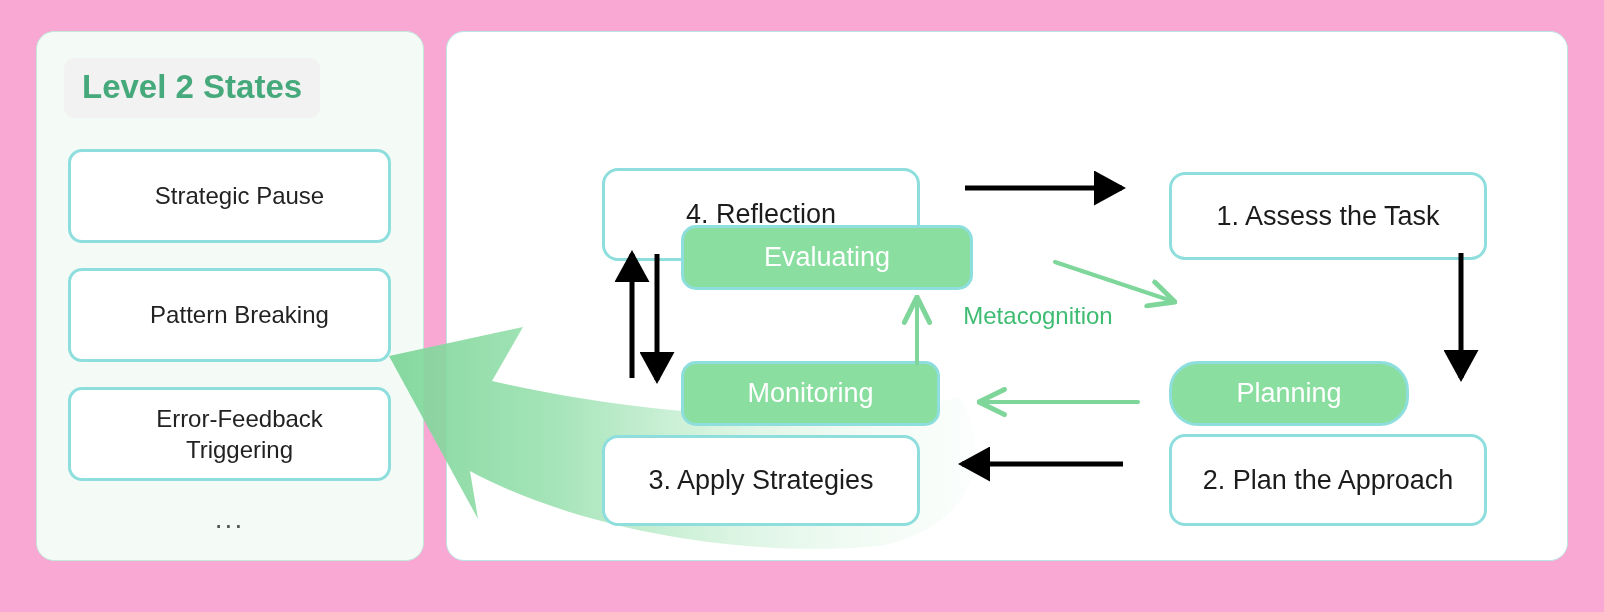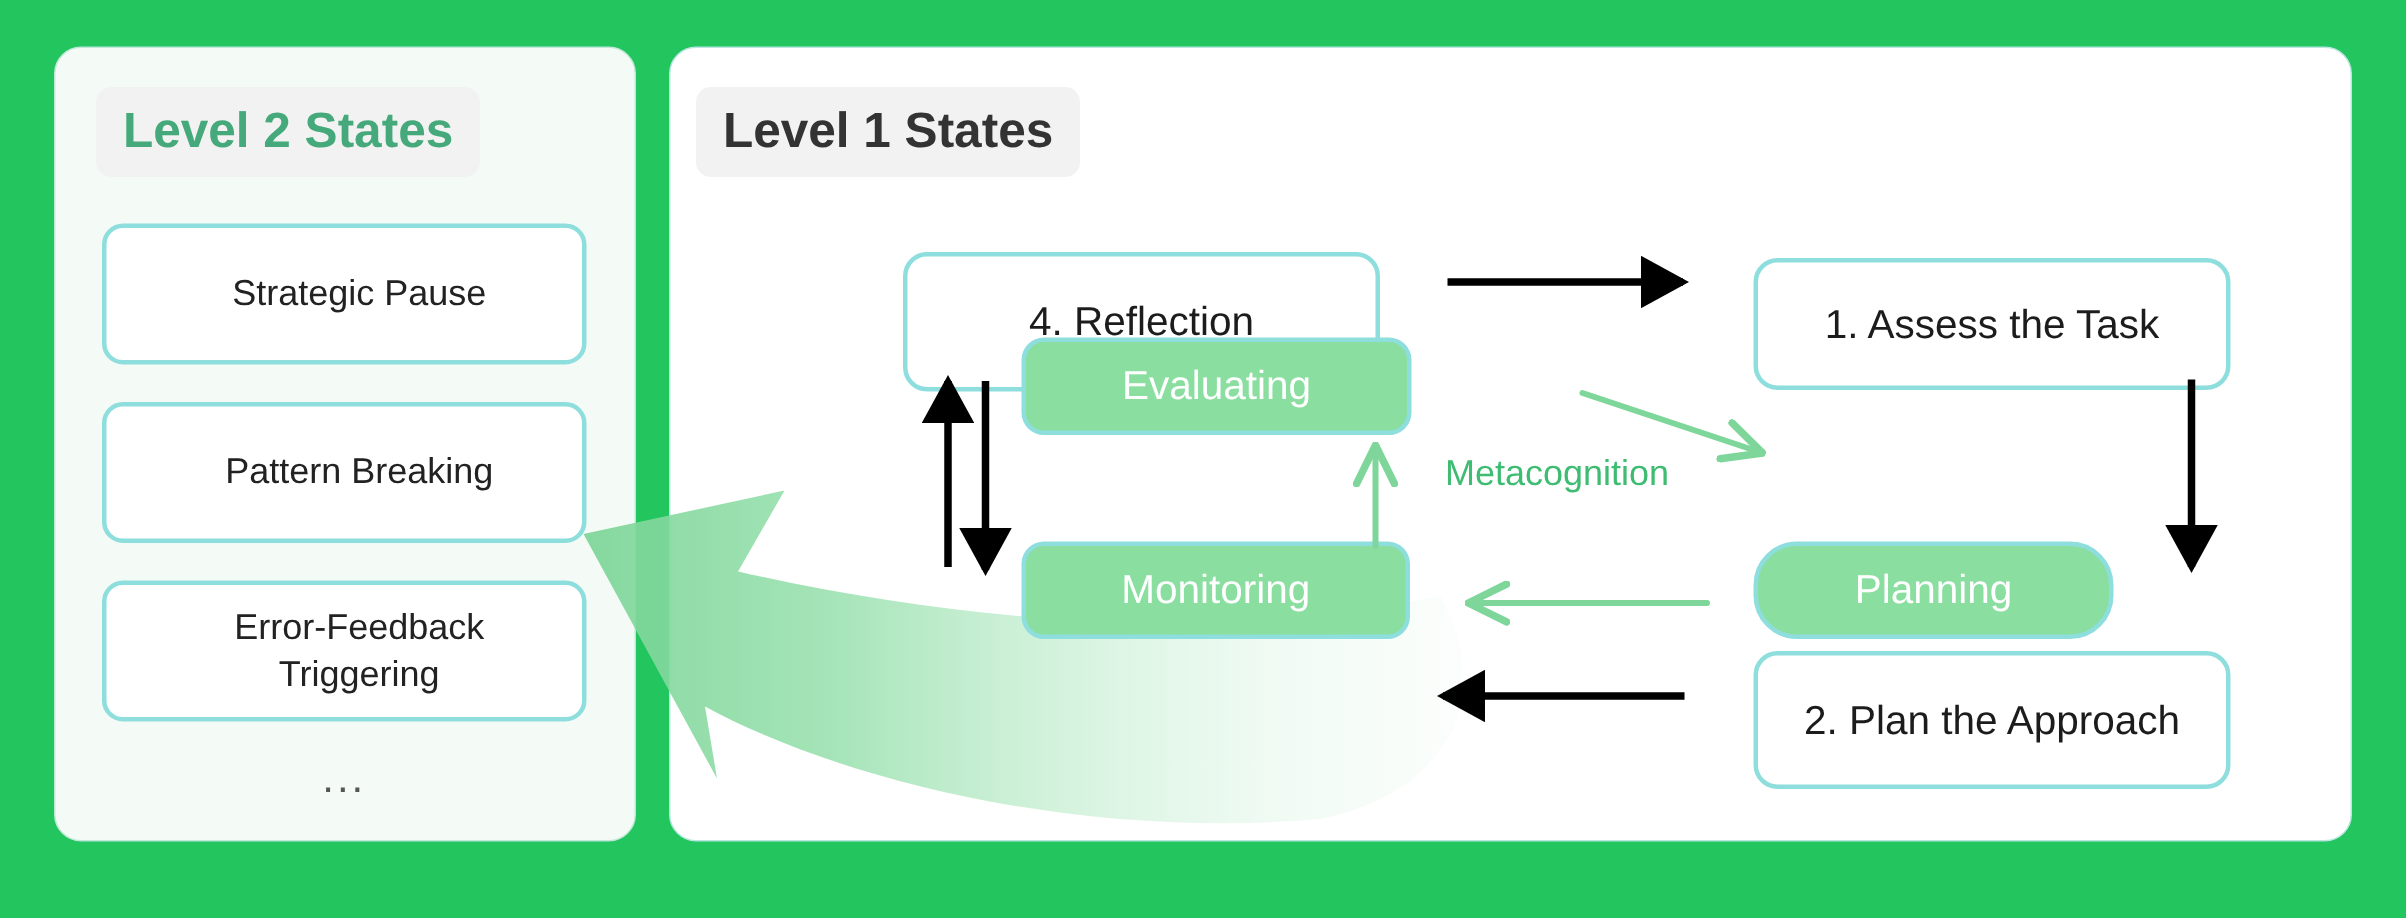--- a/index.html
+++ b/index.html
@@ -8,21 +8,21 @@
     background: #ffffff;
   }
   body {
     font-family: "Liberation Sans", sans-serif;
     -webkit-font-smoothing: antialiased;
   }
   #stage {
     position: relative;
     width: 1604px;
     height: 612px;
-    background: #22c55e;
+    background: #f9a8d4;
     overflow: hidden;
   }
 
   
   .panel {
     position: absolute;
     border-radius: 18px;
     box-sizing: border-box;
   }
   #panel-level2 {
@@ -128,21 +128,21 @@
     border: 3px solid #8ddedd;
     border-radius: 15px;
     display: flex;
     align-items: center;
     justify-content: center;
     color: #ffffff;
     font-size: 27px;
     white-space: nowrap;
     z-index: 6;
   }
-  #badge-evaluating { left: 234px; top: 193px; width: 260px; height: 65px; }
+  #badge-evaluating { left: 234px; top: 193px; width: 292px; height: 65px; }
   #badge-monitoring { left: 234px; top: 329px; width: 259px; height: 65px; }
   #badge-planning   { left: 722px; top: 329px; width: 240px; height: 65px; border-radius: 29px; }
 
   
   #meta-label {
     position: absolute;
     left: 481px;
     top: 270px;
     width: 220px;
     text-align: center;
@@ -204,34 +204,36 @@
     </div>
 
     <div class="state-card" id="l2-card-1">
       <span>Pattern Breaking</span>
     </div>
 
     <div id="l2-ellipsis">...</div>
   </div>
 
   <div class="panel" id="panel-level1">
-    <div class="title-pill" id="title-level1">Level 1 States</div>
 
     <div class="node" id="node-reflection">
       <span>4. Reflection</span>
     </div>
 
     <div class="node" id="node-assess">
       <span>1. Assess the Task</span>
     </div>
 
     <div class="node" id="node-plan">
       <span>2. Plan the Approach</span>
     </div>
 
+    <div class="node" id="node-apply">
+      <span>3. Apply Strategies</span>
+    </div>
 
     <div class="badge" id="badge-evaluating">
       <span>Evaluating</span>
     </div>
 
     <div class="badge" id="badge-monitoring">
       <span>Monitoring</span>
     </div>
 
     <div class="badge" id="badge-planning">

